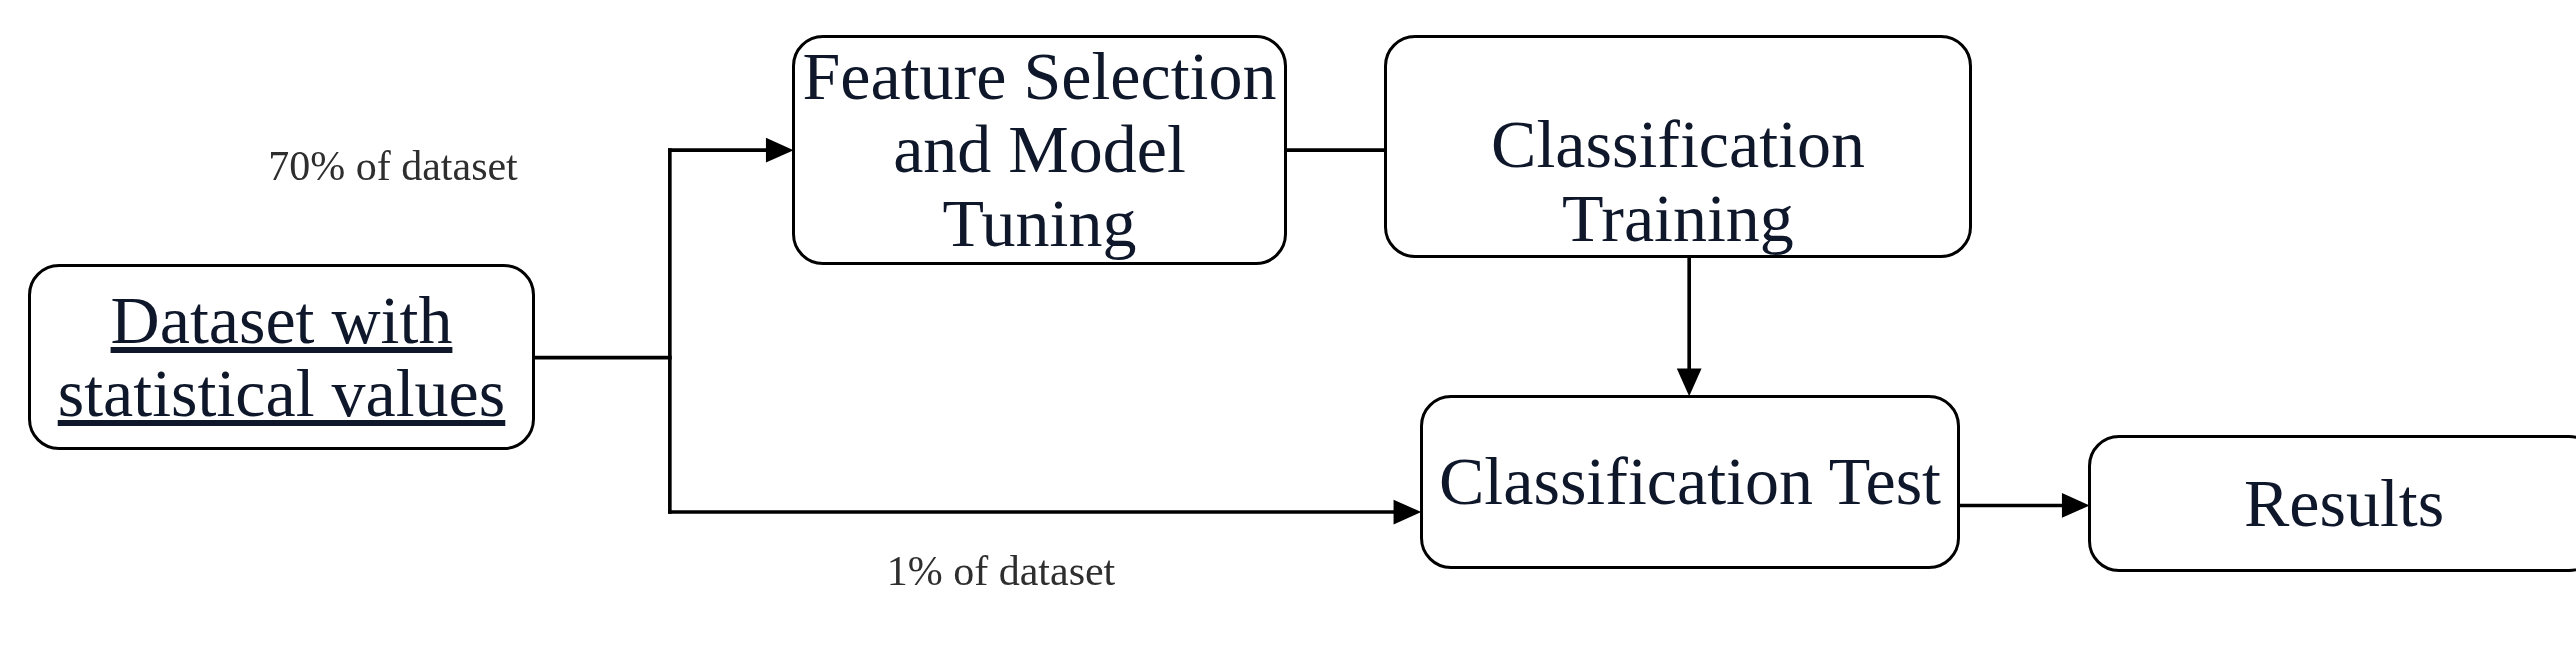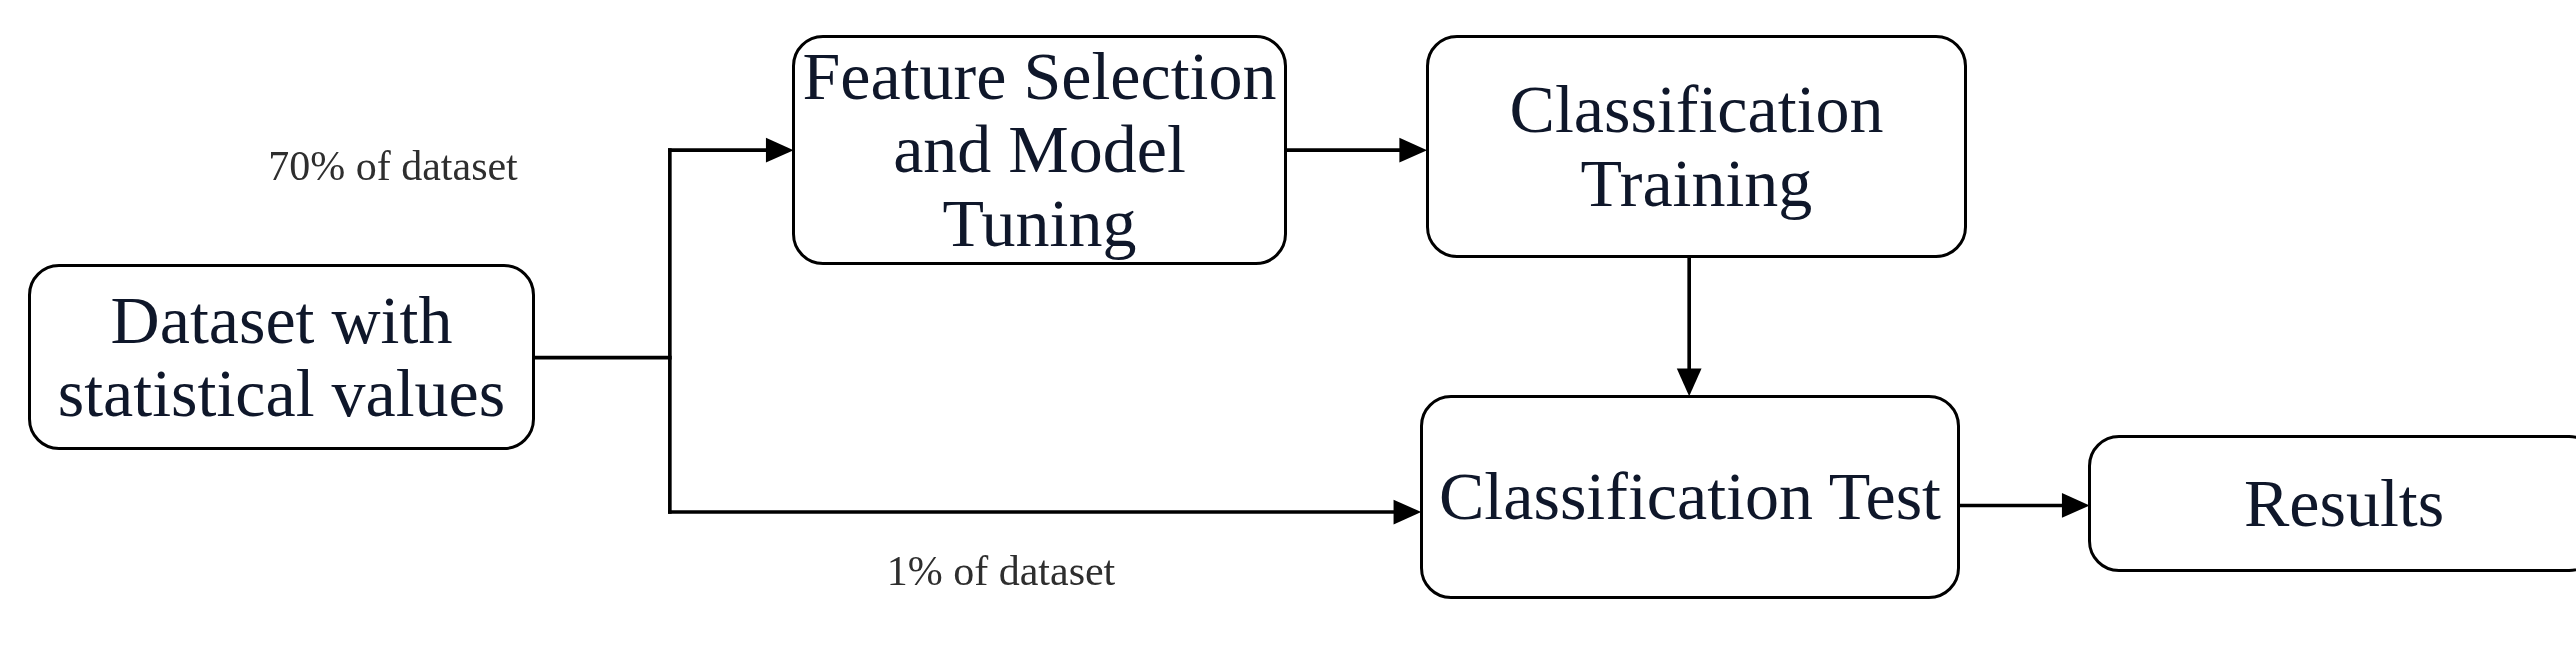--- a/index.html
+++ b/index.html
@@ -41,24 +41,24 @@
     background: #ffffff;
     display: flex;
     align-items: center;
     justify-content: center;
     text-align: center;
     font-size: 68px;
     line-height: 1.08;
     white-space: pre-line;
     color: #0f172a;
   }
-  #node-dataset   { left: 28px;   top: 264px; width: 507px; height: 186px; }
+  #node-dataset   { left: 28px;   top: 264px; width: 507px; height: 186px; text-decoration: underline; }
   #node-feature   { left: 792px; top: 35px;  width: 495px; height: 230px; }
-  #node-training  { left: 1426px; top: 35px;  width: 541px; height: 223px; }
-  #node-test      { left: 1420px; top: 395px; width: 540px; height: 204px; border-radius: 31px; }
+  #node-training  { left: 1384px; top: 35px;  width: 588px; height: 223px; align-items: flex-end; }
+  #node-test      { left: 1420px; top: 395px; width: 540px; height: 174px; border-radius: 31px; }
   #node-results   { left: 2088px; top: 435px; width: 512px; height: 137px; }
   .edge-label {
     position: absolute;
     font-size: 42px;
     line-height: 1.1;
     color: #2e2e2e;
     text-align: center;
     white-space: nowrap;
   }
   #label-split-70 { left: 138px;  top: 143px; width: 510px; }

